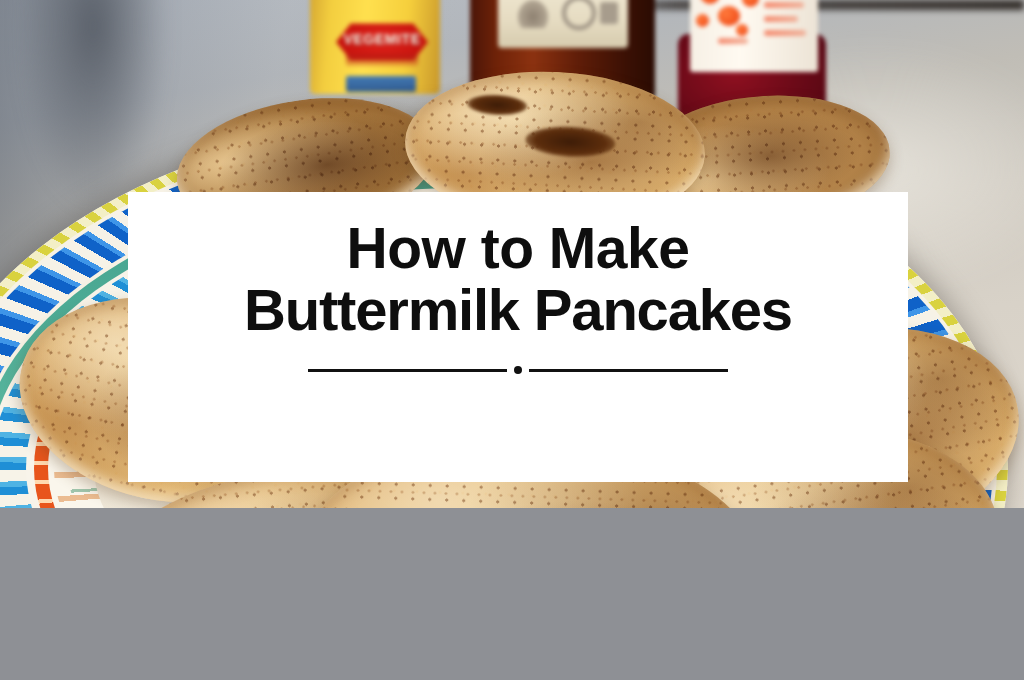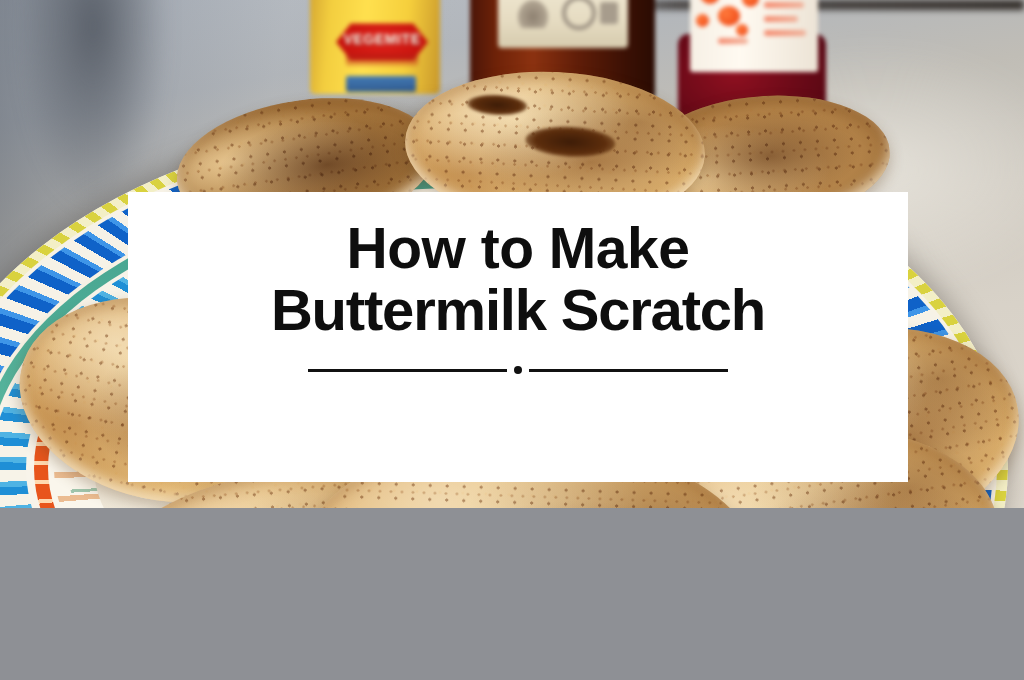--- a/index.html
+++ b/index.html
@@ -488,21 +488,21 @@
       <div class="pc-dark-spot" style="left:150px;top:110px;width:190px;height:55px;"></div>
     </div>
 
     <div class="photo-blur-overlay"></div>
   </div>
 
   <div class="text-card">
 
     <div class="title">
       <span>How to Make</span>
-      <span class="line2">Buttermilk Scratch</span>
+      <span class="line2">Buttermilk Pancakes</span>
     </div>
 
     <div class="divider">
       <div class="bar"></div>
       <div class="dot"></div>
       <div class="bar"></div>
     </div>
 
   </div>
 

